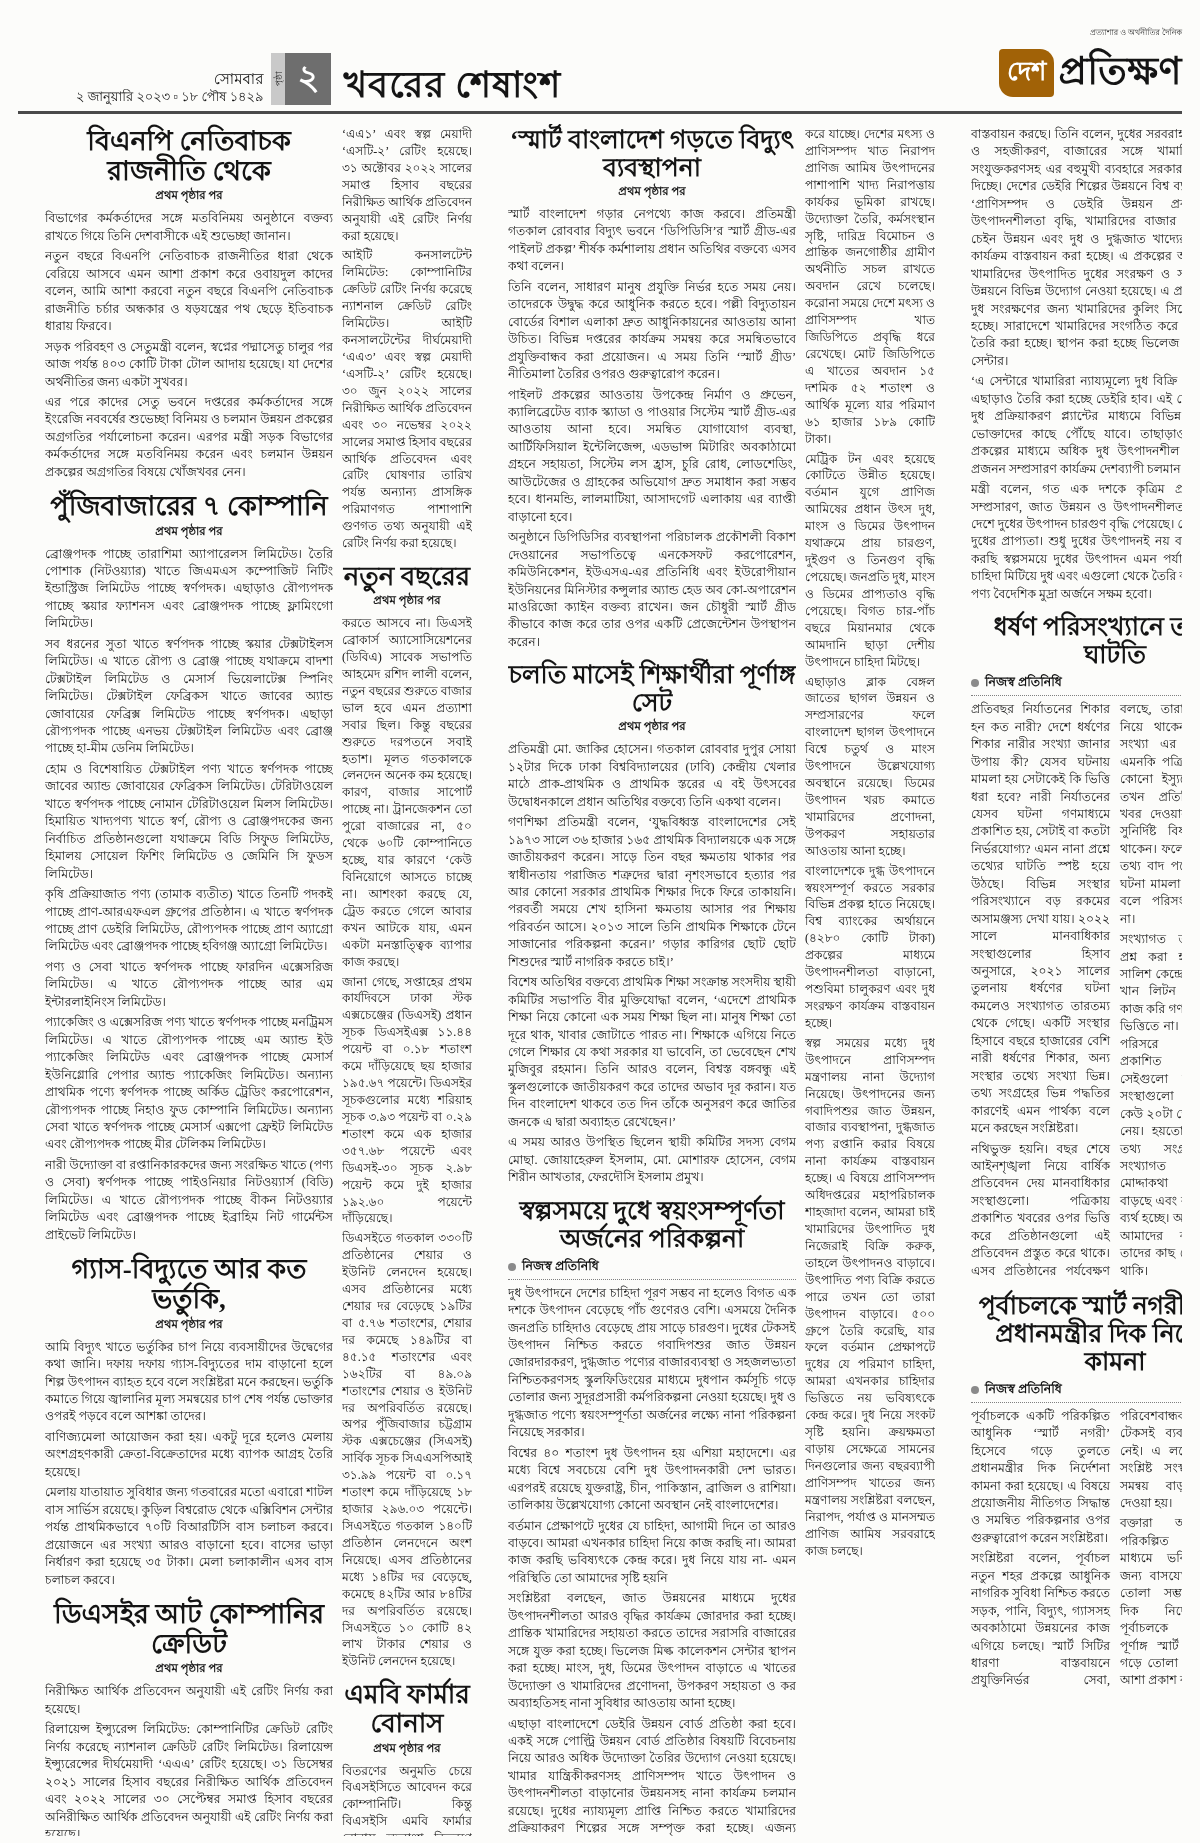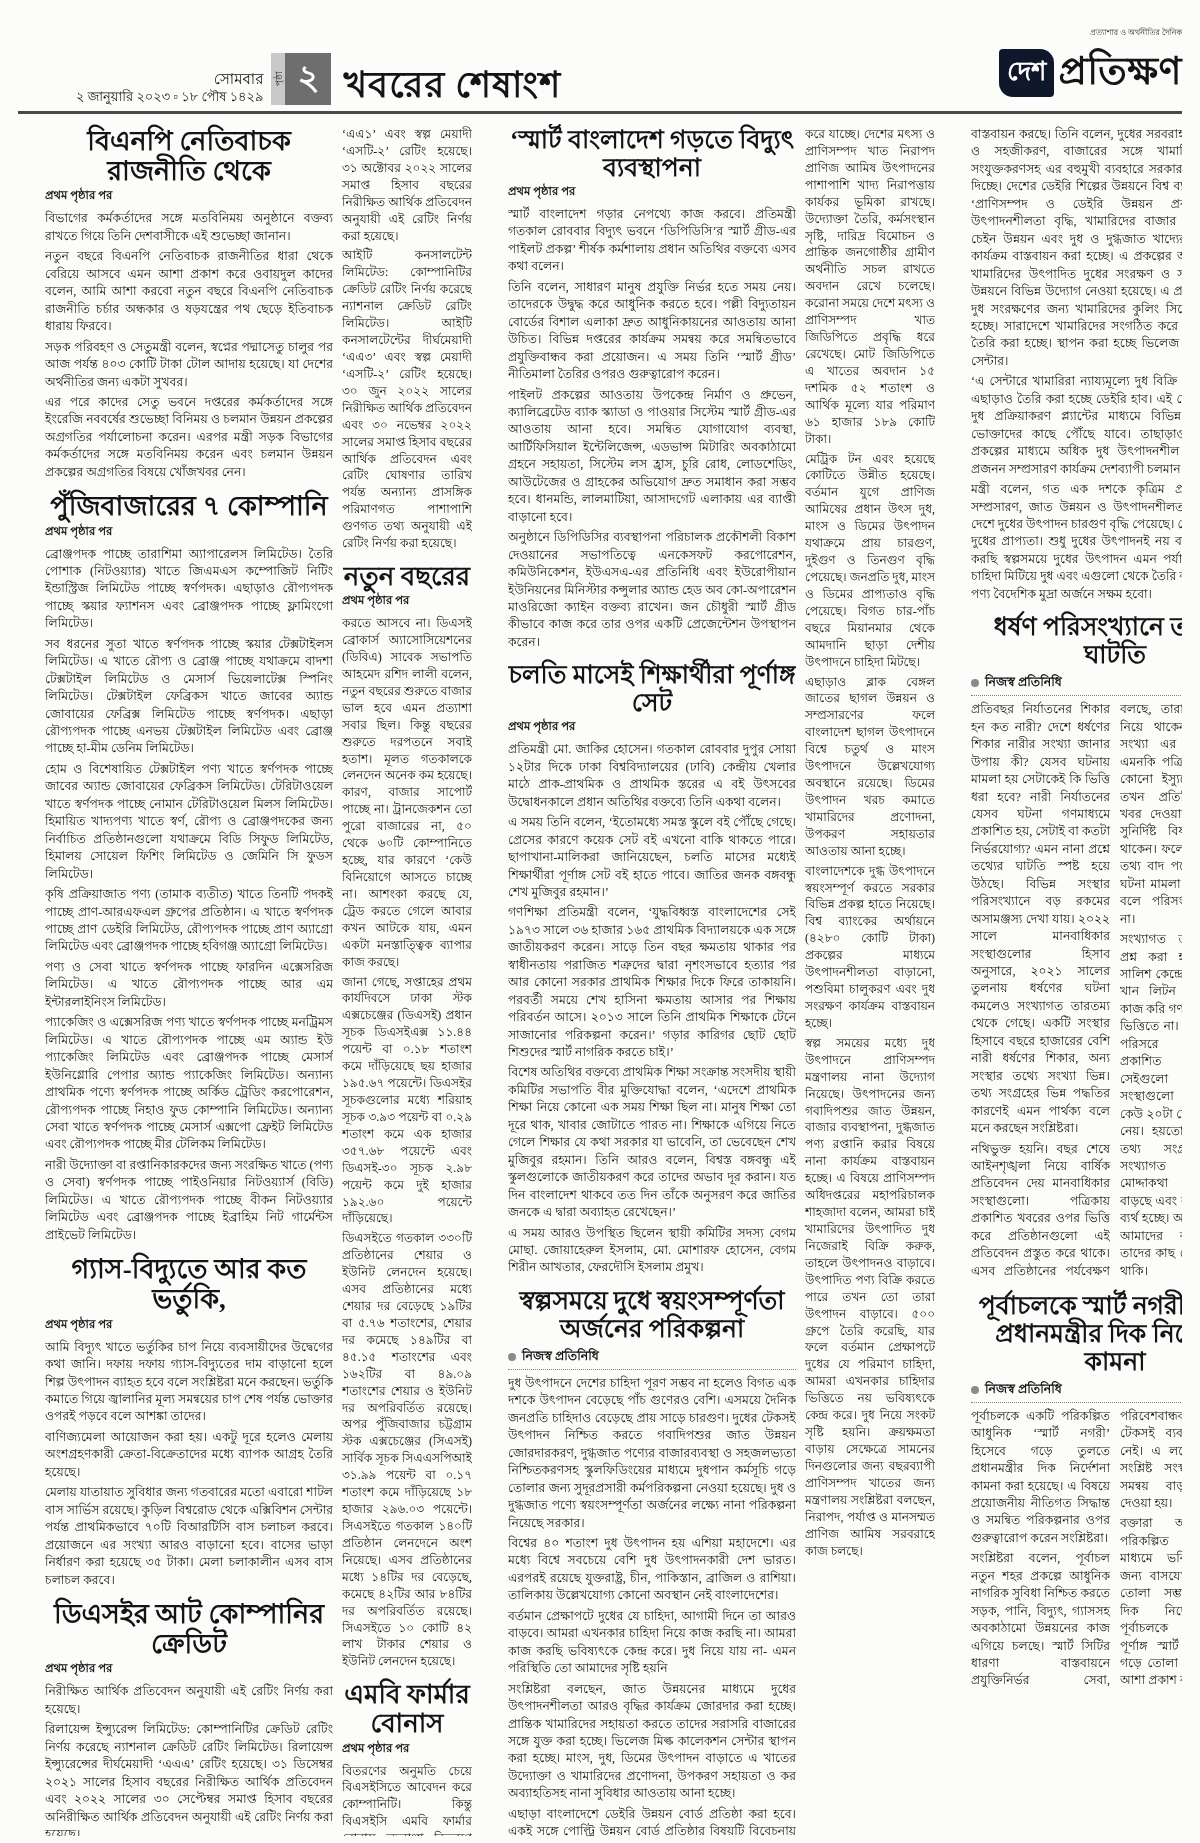--- a/index.html
+++ b/index.html
@@ -9,33 +9,33 @@
   .pagehead{display:flex;align-items:flex-end;border-bottom:3px solid #4a4a4a;padding-bottom:6px;position:relative;}
   .dateblock{text-align:right;font-size:13px;font-weight:normal;line-height:1.25;margin-right:8px;margin-left:58px;}
   .dateblock .day{font-size:15px;}
   .pagebox{display:flex;align-items:stretch;height:52px;margin-right:12px;}
   .pagebox .strip{background:#c9c9c9;color:#222;writing-mode:vertical-rl;transform:rotate(180deg);font-size:9px;display:flex;align-items:center;justify-content:center;width:14px;}
   .pagebox .num{background:#6e6e6e;color:#fff;font-weight:bold;font-size:34px;width:46px;display:flex;align-items:center;justify-content:center;}
   .section-title{font-size:36px;font-weight:bold;line-height:1;letter-spacing:1px;padding-bottom:2px;text-align:center;}
   .mast{margin-left:auto;text-align:right;}
   .mast .tagline{font-size:8px;color:#333;margin-bottom:2px;}
   .mast .logo{display:flex;align-items:center;justify-content:flex-end;gap:4px;}
-  .mast .logo .box{background:#0f172a;color:#fff;font-weight:bold;font-size:26px;padding:2px 8px;border-radius:4px 14px 4px 14px;}
+  .mast .logo .box{background:#a16207;color:#fff;font-weight:bold;font-size:26px;padding:2px 8px;border-radius:4px 14px 4px 14px;}
   .mast .logo .rest{font-weight:bold;font-size:38px;letter-spacing:0.5px;}
   
   .cols{display:flex;gap:9px;margin-top:10px;height:1712px;overflow:hidden;}
   .col{overflow:hidden;}
   .c-wide{width:288px;flex:none;margin-left:27px;}
   .c-narrow{width:130px;flex:none;}
   article{margin-bottom:10px;}
   .hl{font-weight:bold;text-align:center;line-height:1.12;margin:2px 0 1px;}
   .hl-xl{font-size:27px;}
   .hl-lg{font-size:25px;}
   .hl-md{font-size:26px;}
-  .kick{font-weight:bold;font-size:11.5px;margin:1px 0 4px;}
+  .kick{font-weight:bold;text-align:center;font-size:11.5px;margin:1px 0 4px;}
   .byline{display:flex;align-items:center;gap:6px;font-weight:bold;font-size:12.5px;margin:4px 0 2px;}
   .byline .dot{width:8px;height:8px;border-radius:50%;background:#8a8a8a;flex:none;}
   .byrule{border-bottom:1px dotted #808080;margin:2px 0 5px;}
   .body p{font-size:12.3px;line-height:1.42;text-align:justify;margin:0 0 3px;}
   .c-narrow .body p{font-size:12.1px;line-height:1.4;}
   .twocol{column-count:2;column-gap:10px;}
   .nohead{padding-top:2px;}
 </style>
 </head>
 <body>
@@ -141,21 +141,20 @@
             <p>তিনি বলেন, সাধারণ মানুষ প্রযুক্তি নির্ভর হতে সময় নেয়। তাদেরকে উদ্বুদ্ধ করে আধুনিক করতে হবে। পল্লী বিদ্যুতায়ন বোর্ডের বিশাল এলাকা দ্রুত আধুনিকায়নের আওতায় আনা উচিত। বিভিন্ন দপ্তরের কার্যক্রম সমন্বয় করে সমন্বিতভাবে প্রযুক্তিবান্ধব করা প্রয়োজন। এ সময় তিনি ‘স্মার্ট গ্রীড’ নীতিমালা তৈরির ওপরও গুরুত্বারোপ করেন।</p>
             <p>পাইলট প্রকল্পের আওতায় উপকেন্দ্র নির্মাণ ও প্রুভেন, ক্যালিব্রেটেড ব্যাক স্ক্যাডা ও পাওয়ার সিস্টেম স্মার্ট গ্রীড-এর আওতায় আনা হবে। সমন্বিত যোগাযোগ ব্যবস্থা, আর্টিফিসিয়াল ইন্টেলিজেন্স, এডভান্স মিটারিং অবকাঠামো গ্রহনে সহায়তা, সিস্টেম লস হ্রাস, চুরি রোধ, লোডশেডিং, আউটেজের ও গ্রাহকের অভিযোগ দ্রুত সমাধান করা সম্ভব হবে। ধানমন্ডি, লালমাটিয়া, আসাদগেট এলাকায় এর ব্যাপ্তী বাড়ানো হবে।</p>
             <p>অনুষ্ঠানে ডিপিডিসির ব্যবস্থাপনা পরিচালক প্রকৌশলী বিকাশ দেওয়ানের সভাপতিত্বে এনকেসফট করপোরেশন, কমিউনিকেশন, ইউএসএ-এর প্রতিনিধি এবং ইউরোপীয়ান ইউনিয়নের মিনিস্টার কন্সুলার অ্যান্ড হেড অব কো-অপারেশন মাওরিজো ক্যাইন বক্তব্য রাখেন। জন চৌধুরী স্মার্ট গ্রীড কীভাবে কাজ করে তার ওপর একটি প্রেজেন্টেশন উপস্থাপন করেন।</p>
           </div>
       </article>
       <article>
         <h2 class="hl hl-lg">চলতি মাসেই শিক্ষার্থীরা পূর্ণাঙ্গ সেট</h2>
         <div class="kick">প্রথম পৃষ্ঠার পর</div>
         <div class="body">
             <p>প্রতিমন্ত্রী মো. জাকির হোসেন। গতকাল রোববার দুপুর সোয়া ১২টার দিকে ঢাকা বিশ্ববিদ্যালয়ের (ঢাবি) কেন্দ্রীয় খেলার মাঠে প্রাক-প্রাথমিক ও প্রাথমিক স্তরের এ বই উৎসবের উদ্বোধনকালে প্রধান অতিথির বক্তব্যে তিনি একথা বলেন।</p>
-            <p>এ সময় তিনি বলেন, ‘ইতোমধ্যে সমস্ত স্কুলে বই পৌঁছে গেছে। প্রেসের কারণে কয়েক সেট বই এখনো বাকি থাকতে পারে। ছাপাখানা-মালিকরা জানিয়েছেন, চলতি মাসের মধ্যেই শিক্ষার্থীরা পূর্ণাঙ্গ সেট বই হাতে পাবে। জাতির জনক বঙ্গবন্ধু শেখ মুজিবুর রহমান।’</p>
             <p>গণশিক্ষা প্রতিমন্ত্রী বলেন, ‘যুদ্ধবিধ্বস্ত বাংলাদেশের সেই ১৯৭৩ সালে ৩৬ হাজার ১৬৫ প্রাথমিক বিদ্যালয়কে এক সঙ্গে জাতীয়করণ করেন। সাড়ে তিন বছর ক্ষমতায় থাকার পর স্বাধীনতায় পরাজিত শত্রুদের দ্বারা নৃশংসভাবে হত্যার পর আর কোনো সরকার প্রাথমিক শিক্ষার দিকে ফিরে তাকায়নি। পরবর্তী সময়ে শেখ হাসিনা ক্ষমতায় আসার পর শিক্ষায় পরিবর্তন আসে। ২০১৩ সালে তিনি প্রাথমিক শিক্ষাকে টেনে সাজানোর পরিকল্পনা করেন।’ গড়ার কারিগর ছোট ছোট শিশুদের স্মার্ট নাগরিক করতে চাই।’</p>
             <p>বিশেষ অতিথির বক্তব্যে প্রাথমিক শিক্ষা সংক্রান্ত সংসদীয় স্থায়ী কমিটির সভাপতি বীর মুক্তিযোদ্ধা বলেন, ‘এদেশে প্রাথমিক শিক্ষা নিয়ে কোনো এক সময় শিক্ষা ছিল না। মানুষ শিক্ষা তো দূরে থাক, খাবার জোটাতে পারত না। শিক্ষাকে এগিয়ে নিতে গেলে শিক্ষার যে কথা সরকার যা ভাবেনি, তা ভেবেছেন শেখ মুজিবুর রহমান। তিনি আরও বলেন, বিশ্বস্ত বঙ্গবন্ধু এই স্কুলগুলোকে জাতীয়করণ করে তাদের অভাব দূর করান। যত দিন বাংলাদেশ থাকবে তত দিন তাঁকে অনুসরণ করে জাতির জনকে এ দ্বারা অব্যাহত রেখেছেন।’</p>
             <p>এ সময় আরও উপস্থিত ছিলেন স্থায়ী কমিটির সদস্য বেগম মোছা. জোয়াহেরুল ইসলাম, মো. মোশারফ হোসেন, বেগম শিরীন আখতার, ফেরদৌসি ইসলাম প্রমুখ।</p>
           </div>
       </article>
       <article>
         <h2 class="hl hl-lg">স্বল্পসময়ে দুধে স্বয়ংসম্পূর্ণতা অর্জনের পরিকল্পনা</h2>
         <div class="byline">
           <span class="dot"></span>
           <span>নিজস্ব প্রতিনিধি</span>

